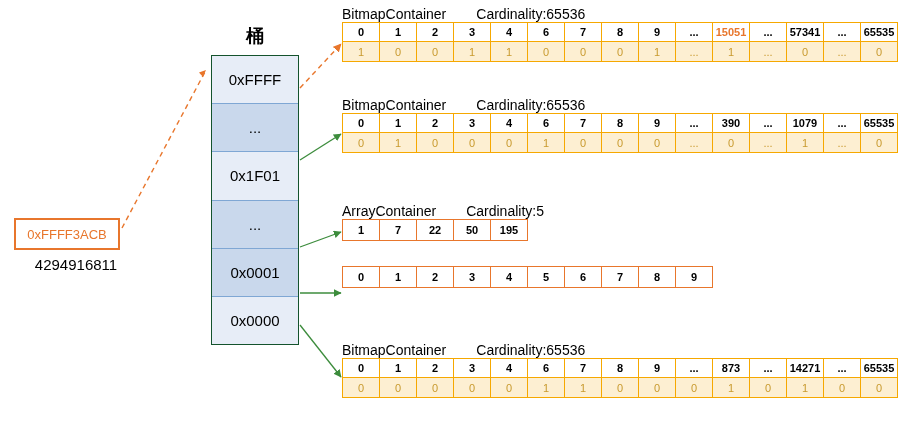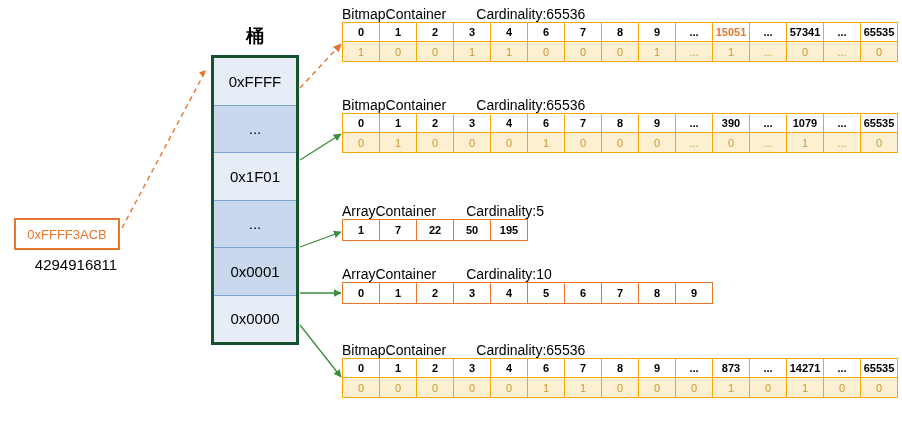--- a/index.html
+++ b/index.html
@@ -46,21 +46,21 @@
     left: 205px; top: 24px;
     width: 100px;
     text-align: center;
     font-size: 18px;
     font-weight: bold;
     color: #000;
   }
   #bucket-box {
     left: 211px; top: 55px;
     width: 88px; height: 290px;
-    border: 3px solid #14532d;
+    border: 1px solid #14532d;
     box-sizing: border-box;
     display: flex;
     flex-direction: column;
   }
   .bucket-cell {
     flex: 1 1 0;
     border-bottom: 1px solid #7FA7D4;
     box-sizing: border-box;
     display: flex;
     align-items: center;
@@ -272,23 +272,20 @@
           <td class="acell" style="width: 36px;">7</td>
           <td class="acell" style="width: 36px;">22</td>
           <td class="acell" style="width: 36px;">50</td>
           <td class="acell" style="width: 36px;">195</td>
         </tr>
     </tbody>
   </table>
 </div>
 
 <div class="abs container-block" style="left:342px; top:266px;">
-  <div class="cap">
-    <span class="cap-name">ArrayContainer</span><span>Cardinality:10</span>
-  </div>
   <table class="grid arraycont">
     <tbody>
       <tr>
           <td class="acell" style="width: 36px;">0</td>
           <td class="acell" style="width: 36px;">1</td>
           <td class="acell" style="width: 36px;">2</td>
           <td class="acell" style="width: 36px;">3</td>
           <td class="acell" style="width: 36px;">4</td>
           <td class="acell" style="width: 36px;">5</td>
           <td class="acell" style="width: 36px;">6</td>

